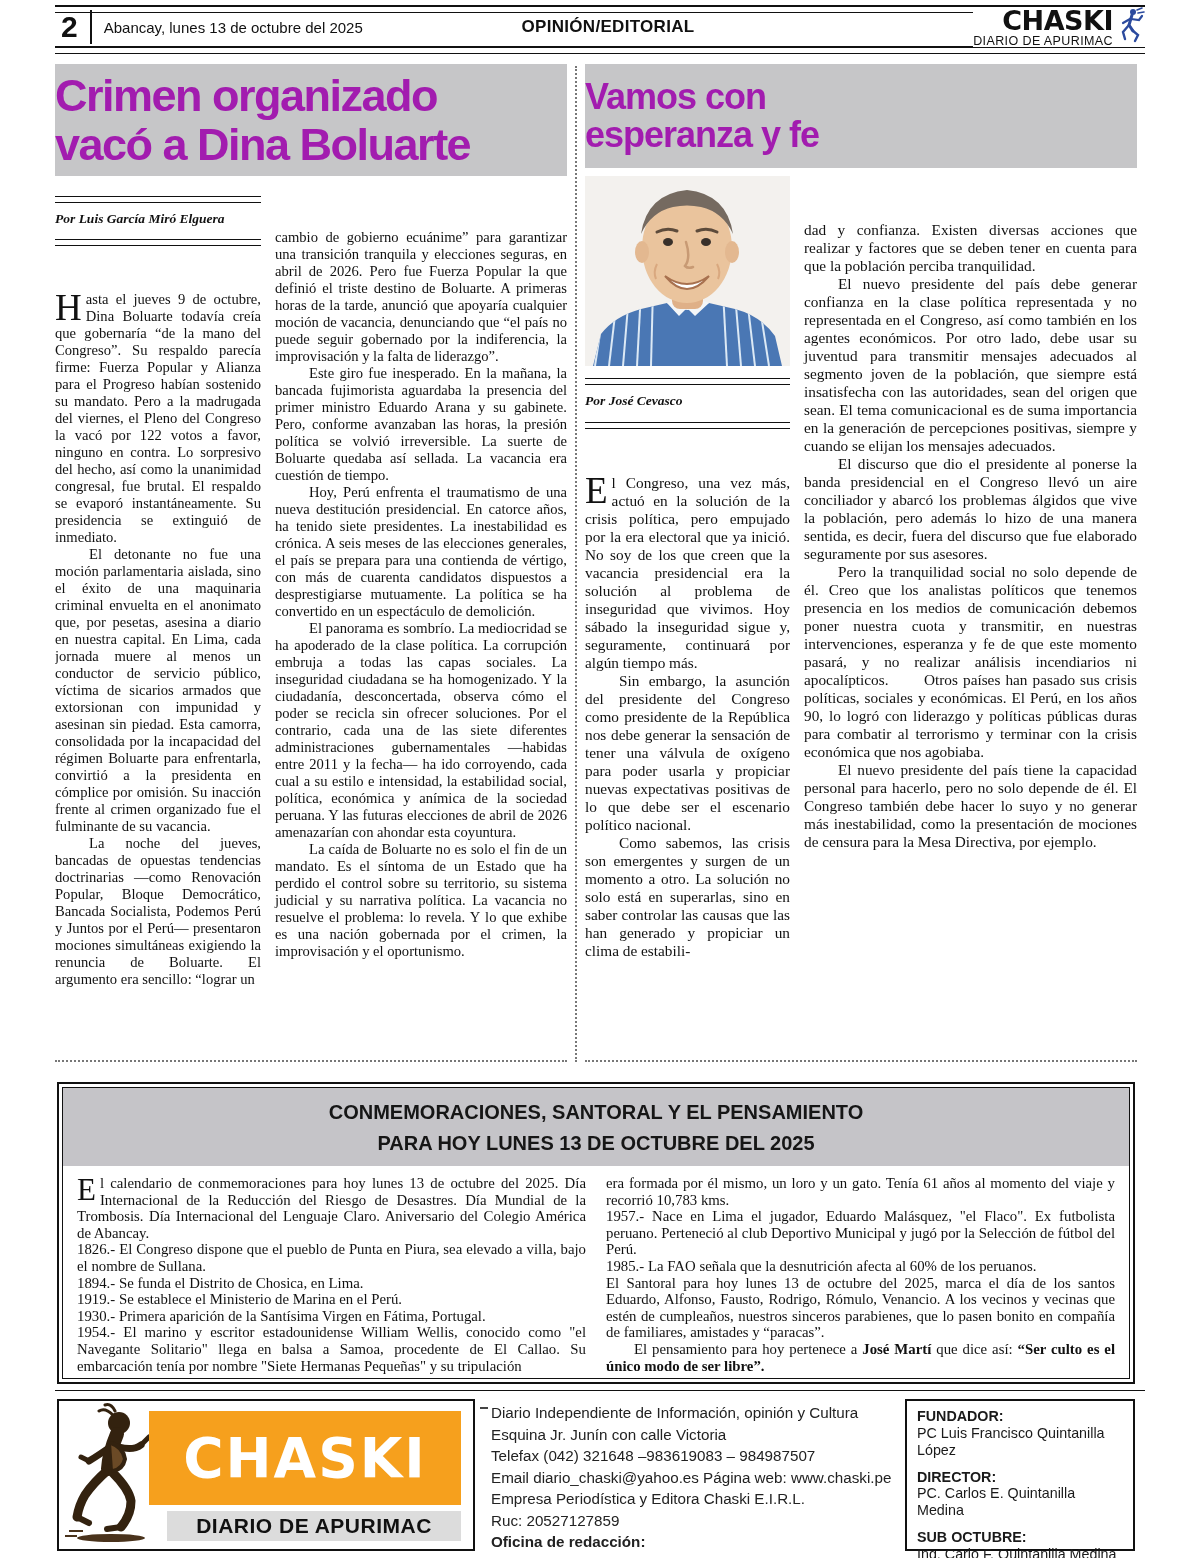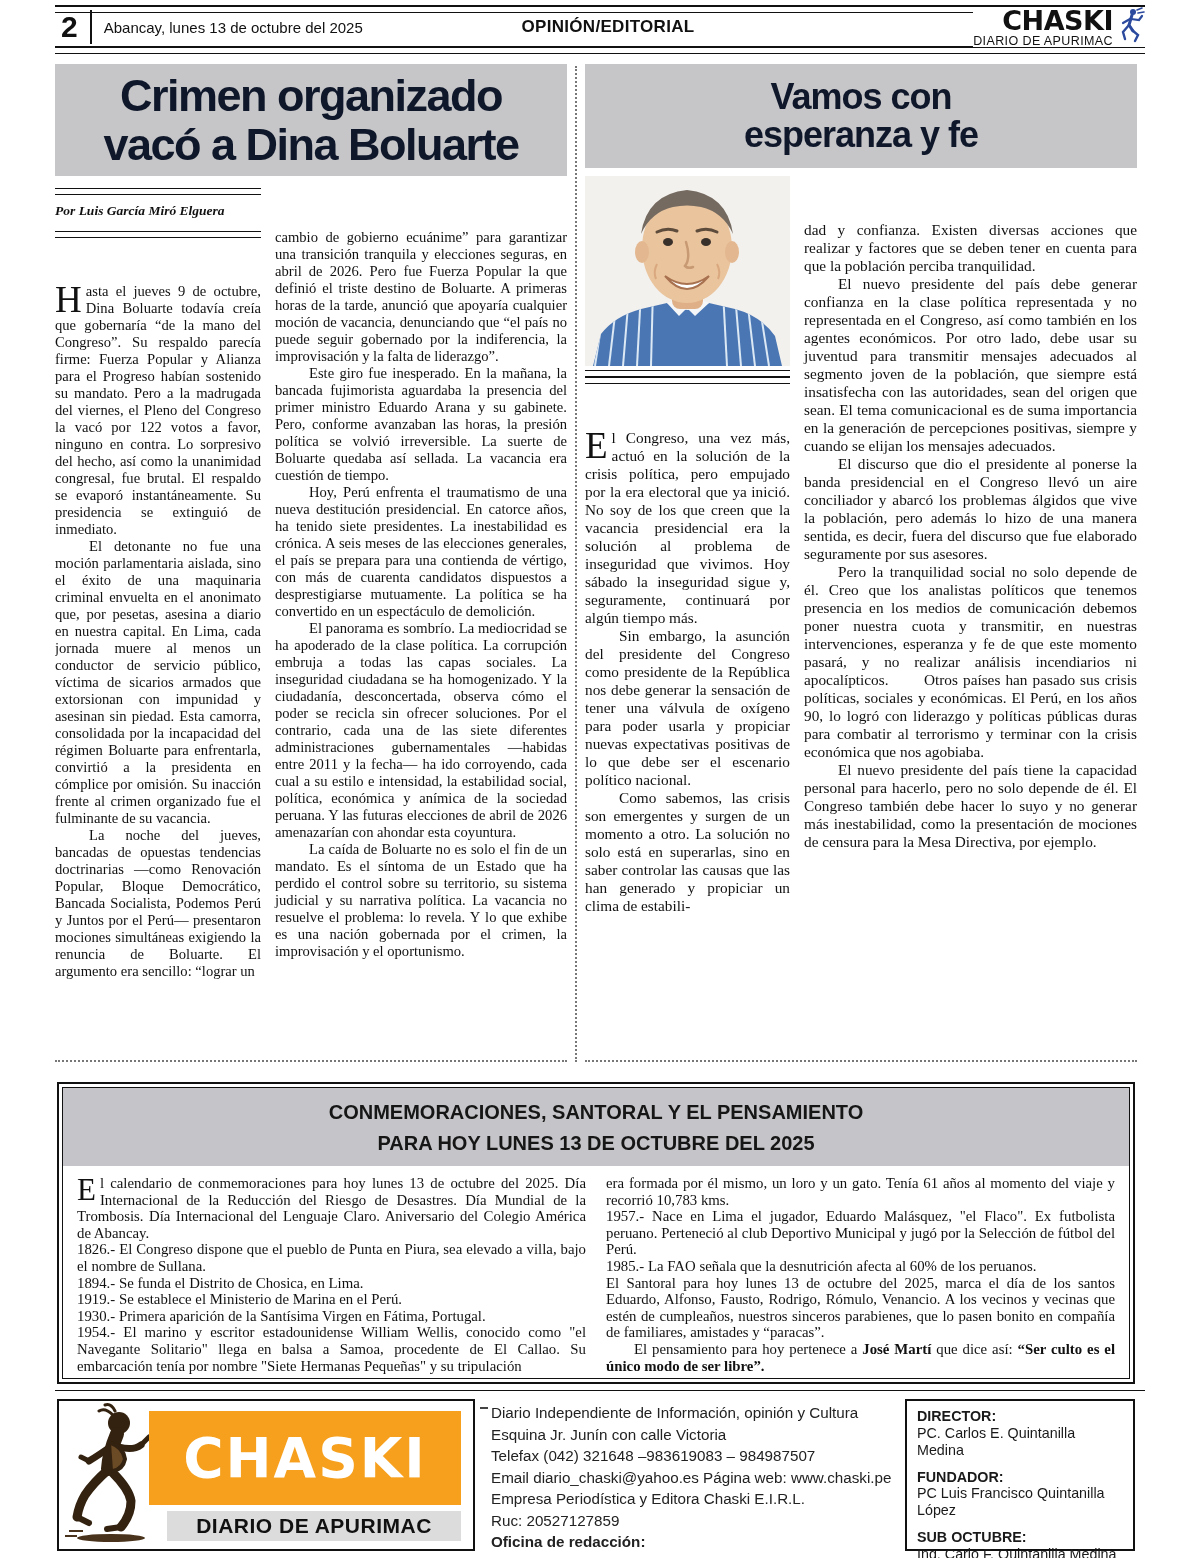--- a/index.html
+++ b/index.html
@@ -21,36 +21,36 @@
   .hdate{font-size:15px;}
   .section{position:absolute;left:16px;right:0;text-align:center;font-size:17px;font-weight:700;letter-spacing:.3px;}
   .masthead{margin-left:auto;display:flex;align-items:center;gap:6px;z-index:2;background:#fff;}
   .mh-text{text-align:right;line-height:1;}
   .mh-name{font-size:27px;font-weight:800;letter-spacing:-.5px;font-family:"DejaVu Sans","Liberation Sans",sans-serif;}
   .mh-sub{font-size:12.5px;letter-spacing:.4px;margin-top:1px;}
   
   .article{position:absolute;top:64px;}
   .art-left{left:55px;width:512px;}
   .art-right{left:585px;width:552px;}
-  .headline{background:#c6c6c8;text-align:center;font-family:"Liberation Sans",sans-serif;
-            font-weight:800;color:#0f172a;display:flex;flex-direction:column;justify-content:center;}
+  .headline{background:#c6c6c8;font-family:"Liberation Sans",sans-serif;
+            font-weight:800;color:#a21caf;display:flex;flex-direction:column;justify-content:center;}
   .art-left .headline{height:112px;font-size:45px;line-height:1.1;letter-spacing:-1.5px;}
   .art-right .headline{height:104px;font-size:36px;line-height:1.05;letter-spacing:-1px;}
   .art-body{display:flex;margin-top:8px;overflow:hidden;}
   .art-left .art-body{gap:14px;height:876px;font-size:14.6px;line-height:17px;}
   .art-right .art-body{gap:14px;height:884px;font-size:15.3px;line-height:18px;}
   .col{text-align:justify;}
   .col-l1{width:206px;flex:none;}
   .col-l2{flex:1;}
   .col-r1{width:205px;flex:none;}
   .col-r2{flex:1;}
   .col p{margin:0;text-indent:34px;}
   .col p.first,.col p.cont{text-indent:0;margin-top:45px;}
   .dropcap{float:left;font-size:37px;line-height:29px;padding:2px 4px 0 0;font-family:"Liberation Serif",serif;}
-  .byline-block{margin:4px 0 10px 0;}
+  .byline-block{margin:12px 0 10px 0;}
   .rulepair{height:5px;border-top:1.6px solid #111;border-bottom:1.6px solid #111;}
   .byline-text{font-style:italic;font-weight:700;font-size:13.5px;padding:7px 0 12px 0;}
   .photo-wrap{width:100%;margin-bottom:4px;line-height:0;}
   
   .conmem{position:absolute;left:57px;top:1082px;width:1078px;height:302px;border:2.5px solid #111;background:#fff;box-sizing:border-box;}
   .conmem-inner{position:absolute;inset:3px;border:1px solid #111;}
   .conmem-band{background:#c5c4c8;margin:0;padding:9px 6px 7px;text-align:center;
                font-family:"Liberation Sans",sans-serif;font-weight:700;font-size:20px;line-height:1.55;color:#161616;}
   .conmem-body{display:flex;gap:20px;padding:9px 14px 0 14px;font-size:14.8px;line-height:16.6px;text-align:justify;}
   .ccol{flex:1;}
@@ -177,20 +177,21 @@
             <ellipse cx="83" cy="66" rx="5" ry="4" fill="#38302a"></ellipse>
             <ellipse cx="121" cy="66" rx="5" ry="4" fill="#38302a"></ellipse>
             <path d="M101 66 Q106 82 100 90 Q103 93 108 91" stroke="#c89a74" stroke-width="2.5" fill="none" stroke-linecap="round"></path>
             <path d="M80 100 Q102 116 124 100 Q102 126 80 100 Z" fill="#ffffff" stroke="#a8714f" stroke-width="2"></path>
             <path d="M72 88 Q68 96 71 103" stroke="#d9a87f" stroke-width="2" fill="none"></path>
             <path d="M132 88 Q136 96 133 103" stroke="#d9a87f" stroke-width="2" fill="none"></path>
           </svg>
         </div>
         <div class="byline-block">
           <div class="rulepair"></div>
+          <div class="byline-text">Por José Cevasco</div>
           <div class="rulepair"></div>
         </div>
         <p class="first"><span class="dropcap">E</span><span>l Congreso, una vez más, actuó en la solución de la crisis política, pero empujado por la era electoral que ya inició. No soy de los que creen que la vacancia presidencial era la solución al problema de inseguridad que vivimos. Hoy sábado la inseguridad sigue y, seguramente, continuará por algún tiempo más.</span></p>
         <p>Sin embargo, la asunción del presidente del Congreso como presidente de la República nos debe generar la sensación de tener una válvula de oxígeno para poder usarla y propiciar nuevas expectativas positivas de lo que debe ser el escenario político nacional.</p>
         <p>Como sabemos, las crisis son emergentes y surgen de un momento a otro. La solución no solo está en superarlas, sino en saber controlar las causas que las han generado y propiciar un clima de estabili-</p>
       </div>
       <div class="col col-r2">
         <p class="cont">dad y confianza. Existen diversas acciones que realizar y factores que se deben tener en cuenta para que la población perciba tranquilidad.</p>
         <p>El nuevo presidente del país debe generar confianza en la clase política representada y no representada en el Congreso, así como también en los agentes económicos. Por otro lado, debe usar su juventud para transmitir mensajes adecuados al segmento joven de la población, que siempre está insatisfecha con las autoridades, sean del origen que sean. El tema comunicacional es de suma importancia en la generación de percepciones positivas, siempre y cuando se elijan los mensajes adecuados.</p>
         <p>El discurso que dio el presidente al ponerse la banda presidencial en el Congreso llevó un aire conciliador y abarcó los problemas álgidos que vive la población, pero además lo hizo de una manera sentida, es decir, fuera del discurso que fue elaborado seguramente por sus asesores.</p>
@@ -267,26 +268,26 @@
       <div>Telefax (042) 321648 –983619083 – 984987507</div>
       <div>Email diario_chaski@yahoo.es  Página web: www.chaski.pe</div>
       <div>Empresa Periodística y Editora Chaski E.I.R.L.</div>
       <div>Ruc: 20527127859</div>
       <div class="b">Oficina de redacción:</div>
       <div><span class="b">Dirección:</span><span> Esquina de Jr. Junín con Calle victoria  s/n</span></div>
     </div>
 
     <div class="staff-box">
       <div class="staff-entry">
+        <div class="staff-role">FUNDADOR:</div>
+        <div class="staff-name">PC Luis Francisco Quintanilla López</div>
+      </div>
+      <div class="staff-entry">
         <div class="staff-role">DIRECTOR:</div>
         <div class="staff-name">PC. Carlos E. Quintanilla Medina</div>
-      </div>
-      <div class="staff-entry">
-        <div class="staff-role">FUNDADOR:</div>
-        <div class="staff-name">PC Luis Francisco Quintanilla López</div>
       </div>
       <div class="staff-entry">
         <div class="staff-role">SUB OCTUBRE:</div>
         <div class="staff-name">Ing. Carlo F. Quintanilla Medina</div>
       </div>
 
     </div>
   </footer>
 
 </div>

